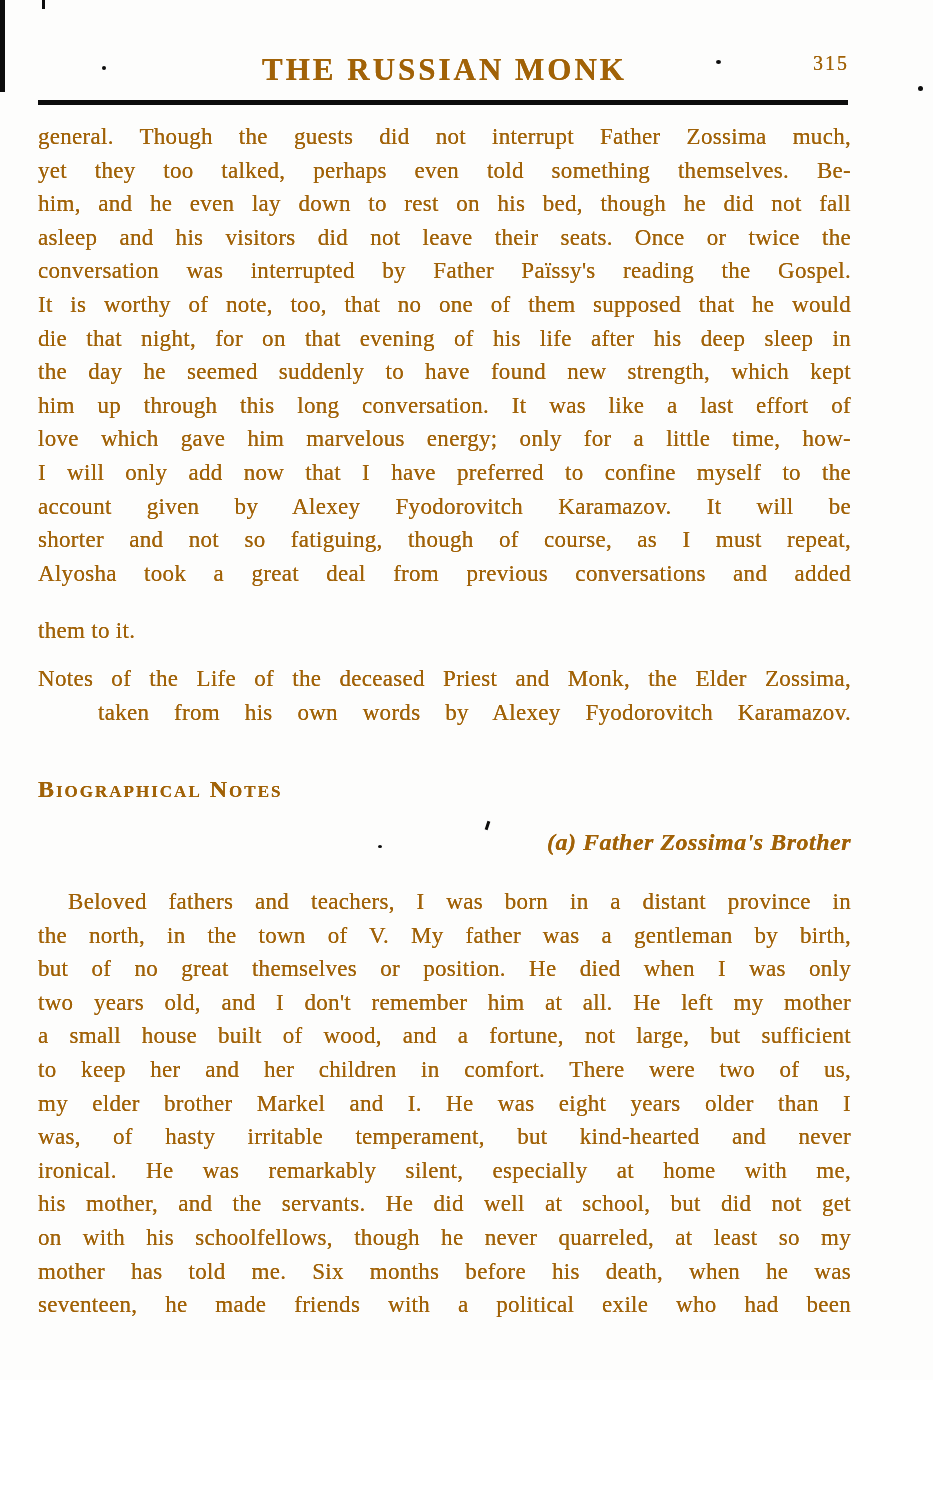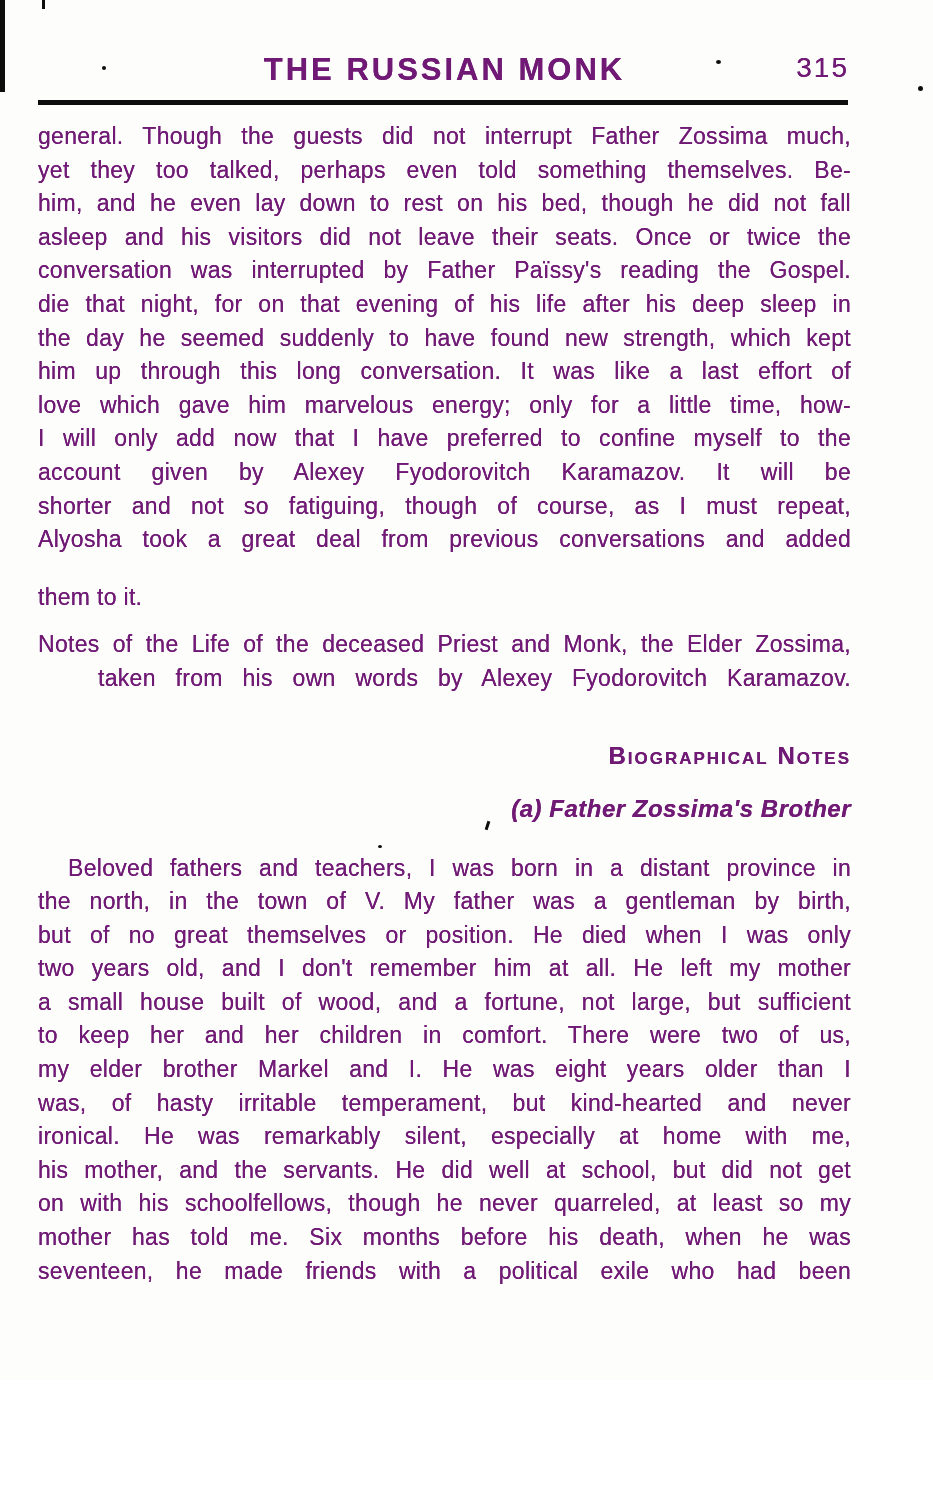--- a/index.html
+++ b/index.html
@@ -5,22 +5,22 @@
   html, body {
     margin: 0;
     padding: 0;
     background: #ffffff;
   }
   .page {
     position: relative;
     width: 933px;
     height: 1380px;
     background: #fdfdfc;
-    color: #701a75;
-    font-family: Liberation Sans, sans-serif;
+    color: #a16207;
+    font-family: Liberation Serif, serif;
     overflow: hidden;
     text-shadow: 0 0 0.5px currentColor; 
   }
   .column {
     position: absolute;
     left: 38px;
     width: 813px;
     top: 0;
   }
   
@@ -33,21 +33,21 @@
     display: block;
     text-align: center;
     font-size: 31px;
     letter-spacing: 3px;
     font-weight: 600;
   }
   .page-number {
     position: absolute;
     right: 2px;
     top: 52px;
-    font-size: 28px;
+    font-size: 20px;
     letter-spacing: 2px;
   }
   .rule {
     margin-top: 8px;
     height: 5px;
     background: #0d0d0d;
     width: 810px;
   }
   
   .para { margin: 0; }
@@ -58,21 +58,21 @@
     text-align: justify;
     text-align-last: justify;
     white-space: normal;
   }
   .para-1 { margin-top: 15px; }
   .para-1 .line.last { text-align-last: left; margin-top: 24px; }
   .subtitle { margin-top: 14px; }
   .subtitle .line.last { padding-left: 60px; }
   .section-heading {
     margin: 46px 0 0 0;
-    text-align: right;
+    text-align: left;
     font-size: 24px;
     font-weight: 600;
     font-variant: small-caps;
     letter-spacing: 2px;
     line-height: 28px;
   }
   .subsection-heading {
     margin: 25px 0 0 0;
     text-align: right;
     font-size: 24px;
@@ -113,20 +113,21 @@
     </div>
 
     <div class="rule"></div>
 
     <div class="para para-1">
         <div class="line first">general.  Though the guests did not interrupt Father Zossima much,</div>
         <div class="line">yet they too talked, perhaps even told something themselves.  Be-</div>
         <div class="line">him, and he even lay down to rest on his bed, though he did not fall</div>
         <div class="line">asleep and his visitors did not leave their seats.  Once or twice the</div>
         <div class="line">conversation was interrupted by Father Païssy's reading the Gospel.</div>
+        <div class="line">It is worthy of note, too, that no one of them supposed that he would</div>
         <div class="line">die that night, for on that evening of his life after his deep sleep in</div>
         <div class="line">the day he seemed suddenly to have found new strength, which kept</div>
         <div class="line">him up through this long conversation.  It was like a last effort of</div>
         <div class="line">love which gave him marvelous energy; only for a little time, how-</div>
         <div class="line">I will only add now that I have preferred to confine myself to the</div>
         <div class="line">account given by Alexey Fyodorovitch Karamazov.  It will be</div>
         <div class="line">shorter and not so fatiguing, though of course, as I must repeat,</div>
         <div class="line">Alyosha took a great deal from previous conversations and added</div>
         <div class="line last">them to it.</div>
       </div>

